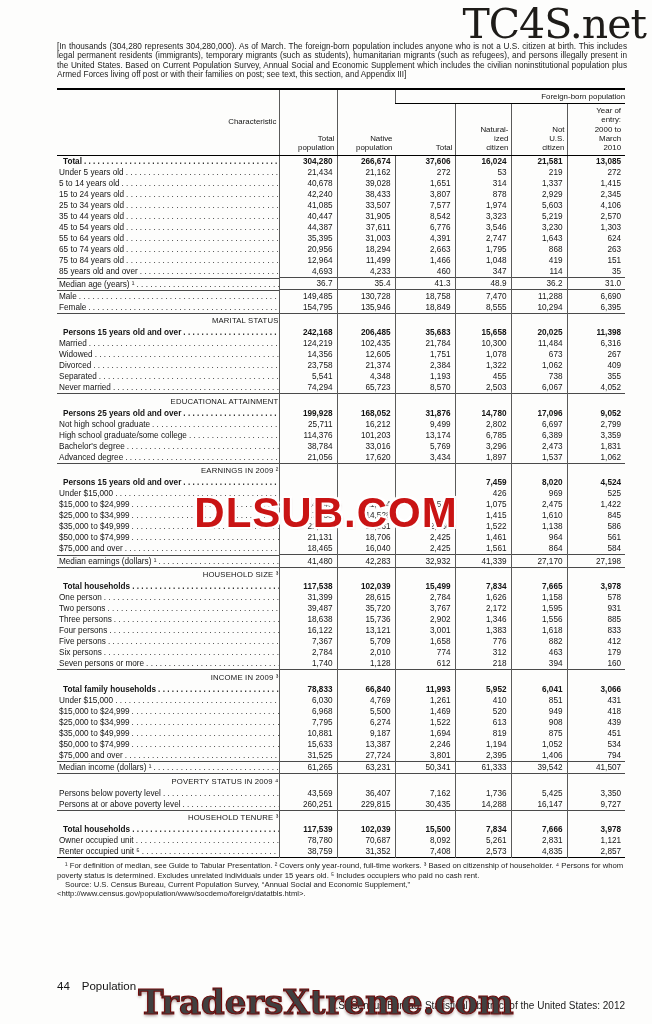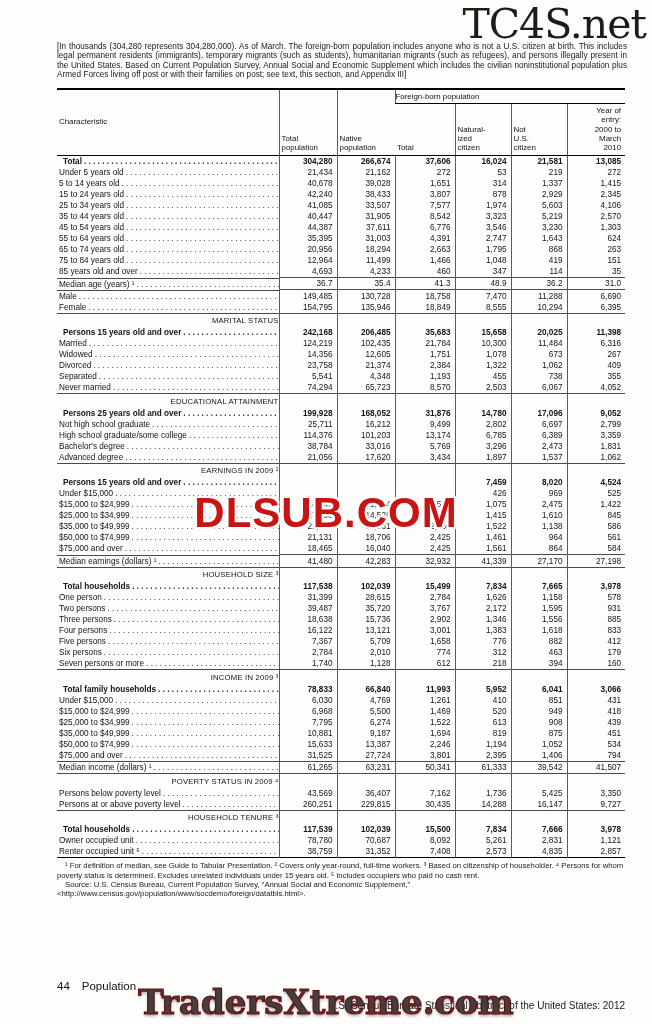--- a/index.html
+++ b/index.html
@@ -48,24 +48,24 @@
 
   
   table.stat {
     margin-top:8px; width:568px; table-layout:fixed;
     border-collapse:collapse;
     border-top:2px solid #000; border-bottom:1.5px solid #000;
     font-size:8.2px;
   }
   thead th {
     font-weight:normal; font-size:7.9px; line-height:9.3px;
-    white-space:pre-line; vertical-align:bottom; text-align:left;
+    white-space:pre-line; vertical-align:bottom; text-align:right;
     border-bottom:1px solid #000; padding:2px 2px 3px 2px;
   }
-  thead th.stub-h { vertical-align:middle; text-align:left; }
+  thead th.stub-h { vertical-align:middle; text-align:right; }
   thead th.group { vertical-align:middle; padding:2px 0 2px 0; }
   thead th.yoe { text-align:right; padding-right:4px; }
   th, td { border-left:1px solid #5a5a5a; }
   th:first-child, td:first-child { border-left:none; }
 
   tbody td { line-height:11px; padding:0; vertical-align:bottom; }
   tbody tr.rule td { border-top:1px solid #4a4a4a; }
   td.stub { display:flex; align-items:baseline; padding-left:2px; overflow:hidden; }
   td.stub.bold { padding-left:6px; font-weight:bold; }
   td.stub .lbl { white-space:nowrap; }

